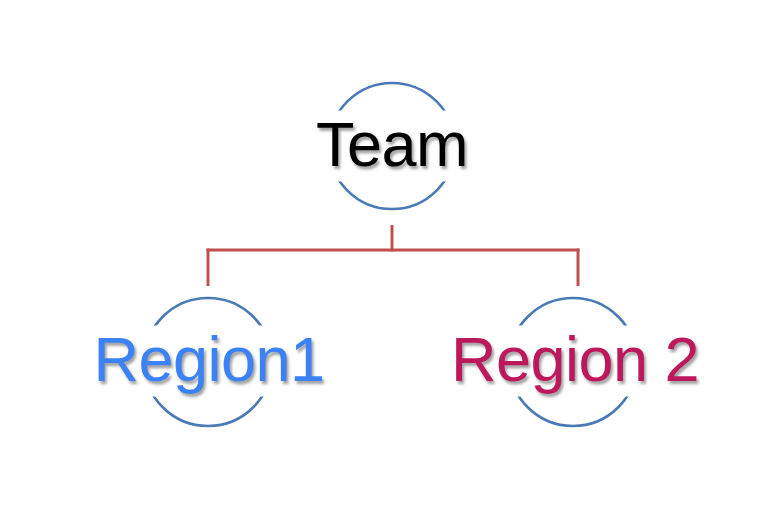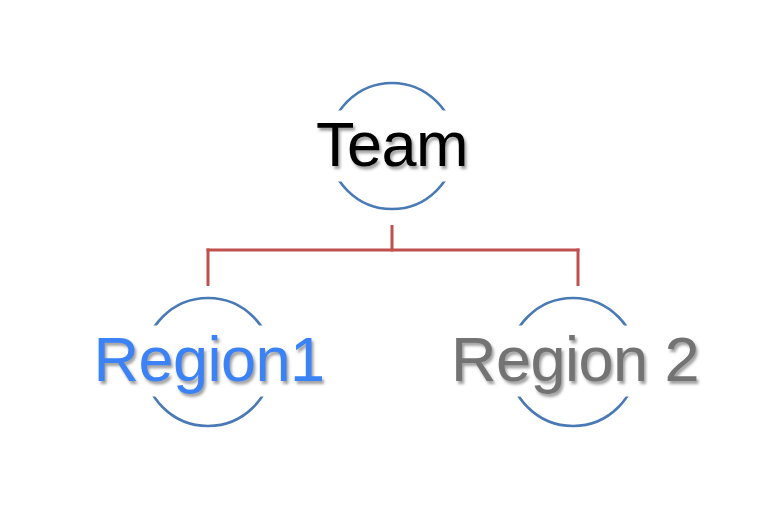--- a/index.html
+++ b/index.html
@@ -79,15 +79,15 @@
       <circle id="circle-region1" cx="208" cy="362" r="64" fill="none" stroke="#4a7ab5" stroke-width="2.6"></circle>
 
       <circle id="circle-region2" cx="573" cy="362" r="64" fill="none" stroke="#4a7ab5" stroke-width="2.6"></circle>
     </g>
   </svg>
 
   <div class="node-label root" style="left: 392px; top: 146px; color: rgb(0, 0, 0); background: rgb(255, 255, 255);">Team</div>
 
   <div class="node-label child" style="left: 209px; top: 361px; color: #3b82f6; background: rgb(255, 255, 255);">Region1</div>
 
-  <div class="node-label child" style="left: 575px; top: 361px; color: #737373; background: rgb(255, 255, 255);">Region 2</div>
+  <div class="node-label child" style="left: 575px; top: 361px; color: #be185d; background: rgb(255, 255, 255);">Region 2</div>
 
 </div>
 
 </body></html>

